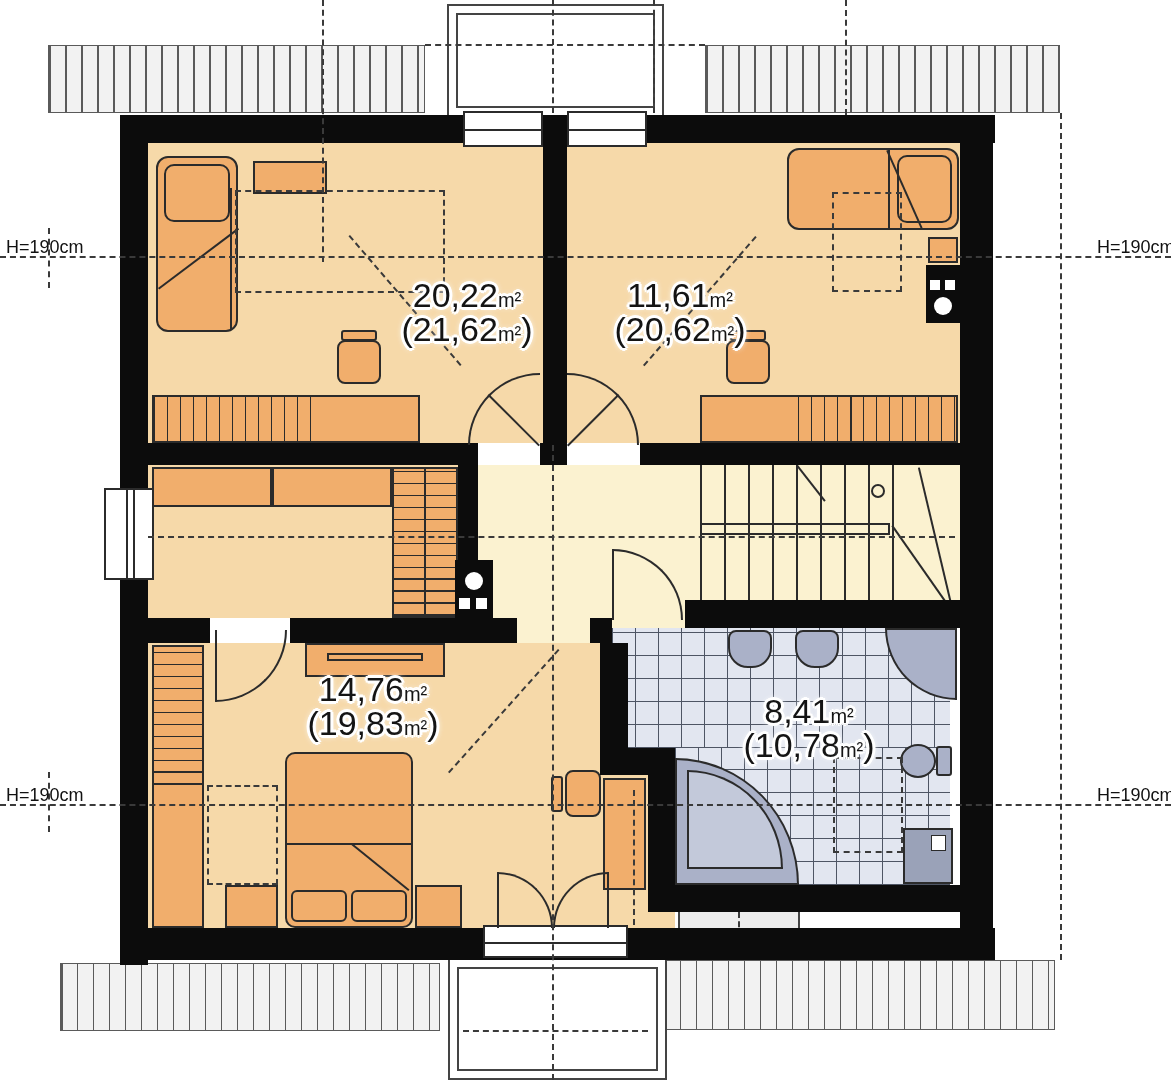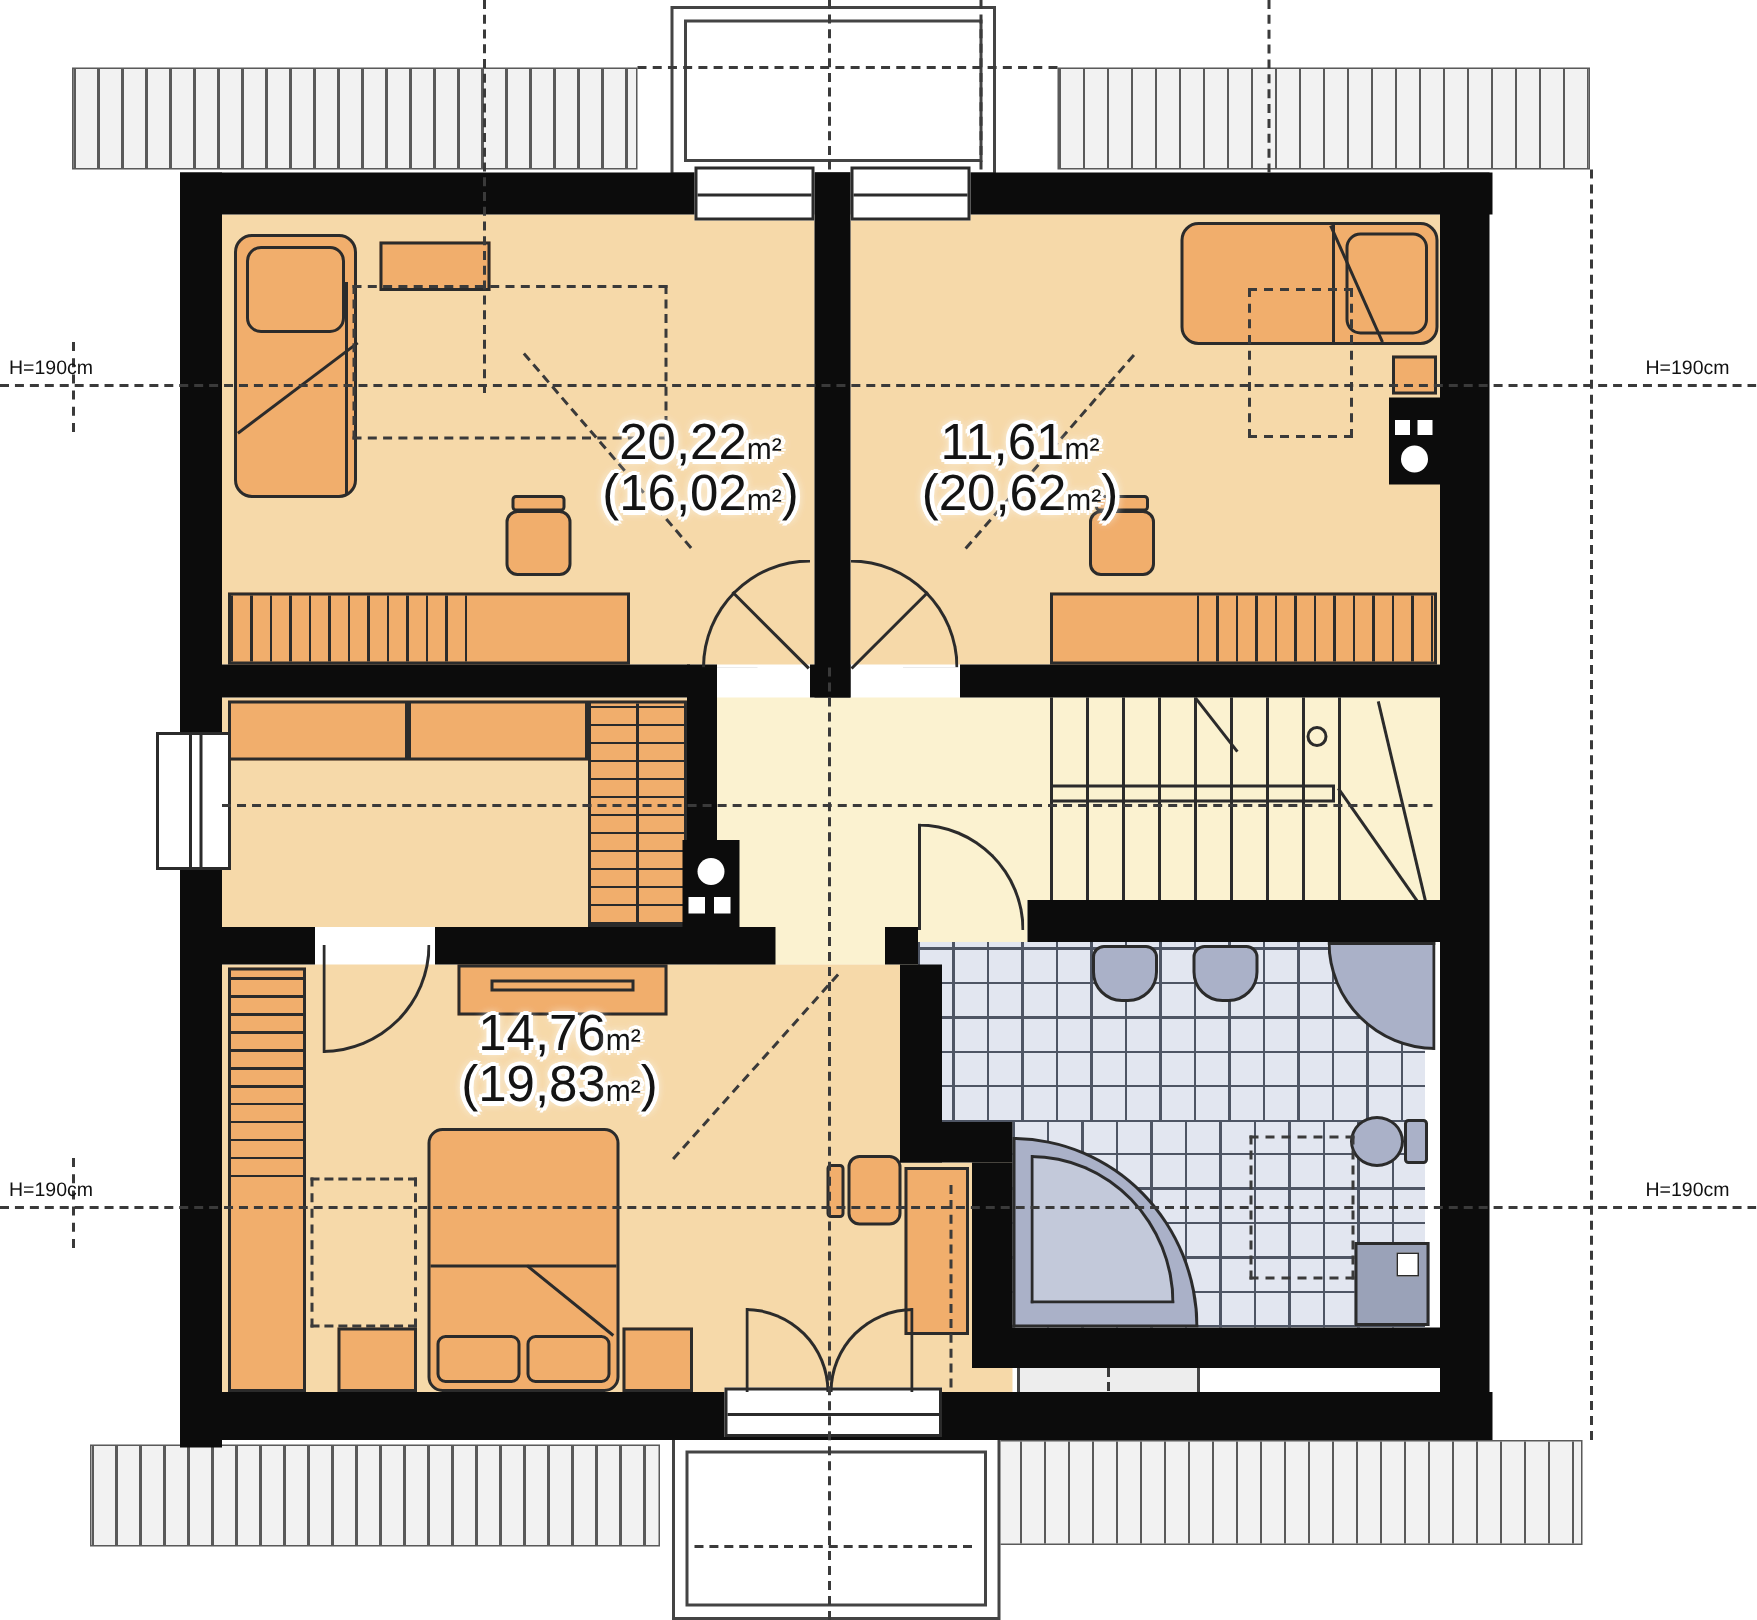--- a/index.html
+++ b/index.html
@@ -25,21 +25,21 @@
   .arc{position:absolute;box-sizing:border-box;border:0 solid #2b2b2b;background:transparent;}
   .win{position:absolute;background:#fff;border:2px solid #2b2b2b;box-sizing:border-box;}
   .hstripes{background-image:repeating-linear-gradient(0deg,#2b2b2b 0 1.5px,transparent 1.5px 12px);}
   .vstripes{background-image:repeating-linear-gradient(90deg,#2b2b2b 0 1.5px,transparent 1.5px 13px);}
   .rlabel{position:absolute;transform:translate(-50%,-50%);text-align:center;color:#141414;
      white-space:nowrap;line-height:1.0;z-index:40;
      text-shadow:-2px -2px 0 #fff,2px -2px 0 #fff,-2px 2px 0 #fff,2px 2px 0 #fff,
                  -3px 0 0 #fff,3px 0 0 #fff,0 -3px 0 #fff,0 3px 0 #fff,0 0 7px #fff,0 0 7px #fff;}
   .rlabel .v{font-size:34px;}
   .rlabel .u{font-size:20px;}
-  .hmark{position:absolute;font-size:13px;color:#111;z-index:41;}
+  .hmark{position:absolute;font-size:18px;color:#111;z-index:41;}
   .treads{position:absolute;}
 </style>
 </head>
 <body>
 
 <div id="plan">
 
   <div class="eave" style="left:48px;top:45px;width:377px;height:68px"></div>
   <div class="eave" style="left:705px;top:45px;width:355px;height:68px"></div>
   <div class="eave" style="left:60px;top:963px;width:380px;height:68px"></div>
@@ -213,24 +213,28 @@
   <div class="rdash" style="left:643px;top:365px;width:171px;transform:rotate(-49deg)"></div>
   <div class="rdash" style="left:448px;top:772px;width:165px;transform:rotate(-48.2deg)"></div>
 
   <div class="hmark" style="left:6px;top:237px">H=190cm</div>
   <div class="hmark" style="left:1097px;top:237px">H=190cm</div>
   <div class="hmark" style="left:6px;top:785px">H=190cm</div>
   <div class="hmark" style="left:1097px;top:785px">H=190cm</div>
 
   <div class="rlabel" style="left:467px;top:312px">
     <div><span class="v">20,22</span><span class="u">m²</span></div>
-    <div><span class="v">(</span><span class="v">16,02</span><span class="u">m²</span><span class="v">)</span></div>
+    <div><span class="v">(</span><span class="v">21,62</span><span class="u">m²</span><span class="v">)</span></div>
   </div>
   <div class="rlabel" style="left:680px;top:312px">
     <div><span class="v">11,61</span><span class="u">m²</span></div>
     <div><span class="v">(</span><span class="v">20,62</span><span class="u">m²</span><span class="v">)</span></div>
   </div>
   <div class="rlabel" style="left:373px;top:706px">
     <div><span class="v">14,76</span><span class="u">m²</span></div>
     <div><span class="v">(</span><span class="v">19,83</span><span class="u">m²</span><span class="v">)</span></div>
   </div>
+  <div class="rlabel" style="left:809px;top:728px">
+    <div><span class="v">8,41</span><span class="u">m²</span></div>
+    <div><span class="v">(</span><span class="v">10,78</span><span class="u">m²</span><span class="v">)</span></div>
+  </div>
 
 </div>
 
 </body></html>

